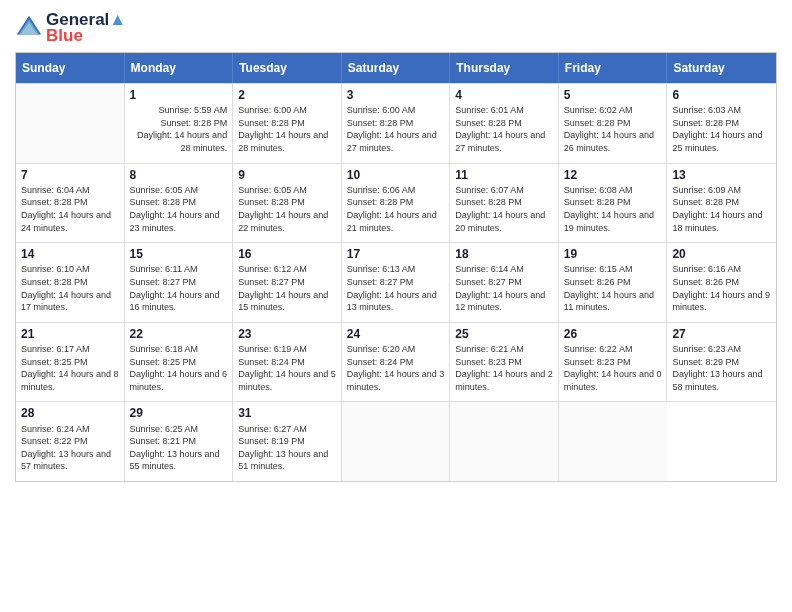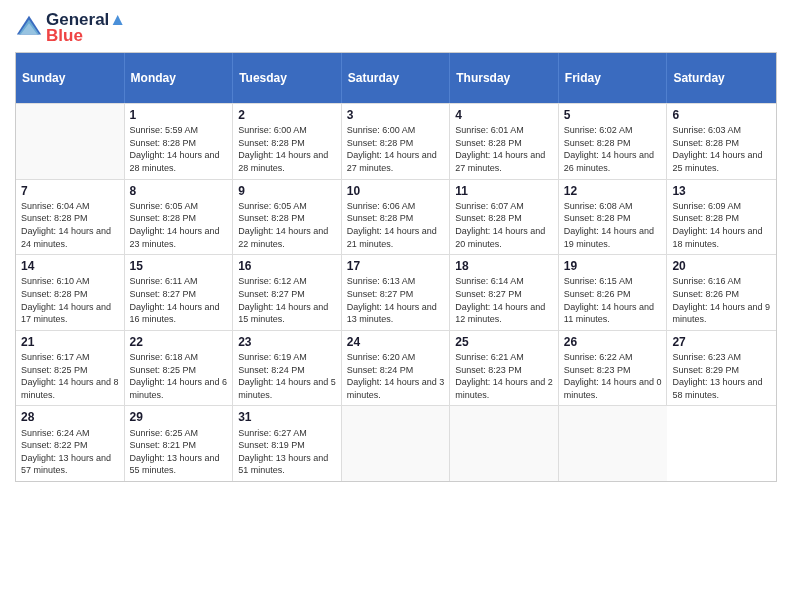--- a/index.html
+++ b/index.html
@@ -52,21 +52,21 @@
     }
     .cal-header {
       display: grid;
       grid-template-columns: repeat(7, 1fr);
       background: #3a6bbf;
     }
     .cal-header-cell {
       color: #fff;
       font-weight: bold;
       font-size: 12px;
-      padding: 18px 6px;
+      padding: 8px 6px;
       border-right: 1px solid #5080cf;
     }
     .cal-header-cell:last-child { border-right: none; }
     .cal-body {
       flex: 1;
       display: flex;
       flex-direction: column;
     }
     .cal-row {
       display: grid;
@@ -126,21 +126,21 @@
         <div class="cal-header-cell">Saturday</div>
         <div class="cal-header-cell">Thursday</div>
         <div class="cal-header-cell">Friday</div>
         <div class="cal-header-cell">Saturday</div>
       </div>
     <div class="cal-body" id="cal-body">
         <div class="cal-row">
           <div class="cal-cell empty"></div>
           <div class="cal-cell">
             <div class="day-num">1</div>
-            <div class="cell-text" style="white-space: pre-line;">Sunrise: 5:59 AM
+            <div class="cell-text" style="white-space: pre-line; text-align: right;">Sunrise: 5:59 AM
 Sunset: 8:28 PM
 Daylight: 14 hours and 28 minutes.</div>
           </div>
           <div class="cal-cell">
             <div class="day-num">2</div>
             <div class="cell-text" style="white-space: pre-line;">Sunrise: 6:00 AM
 Sunset: 8:28 PM
 Daylight: 14 hours and 28 minutes.</div>
           </div>
           <div class="cal-cell">

